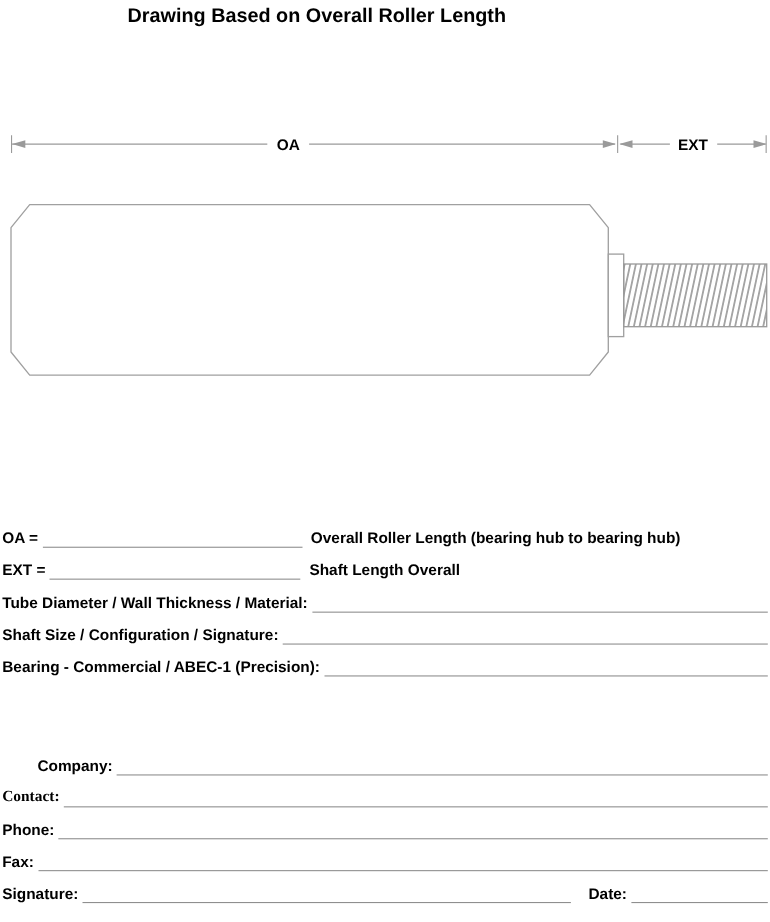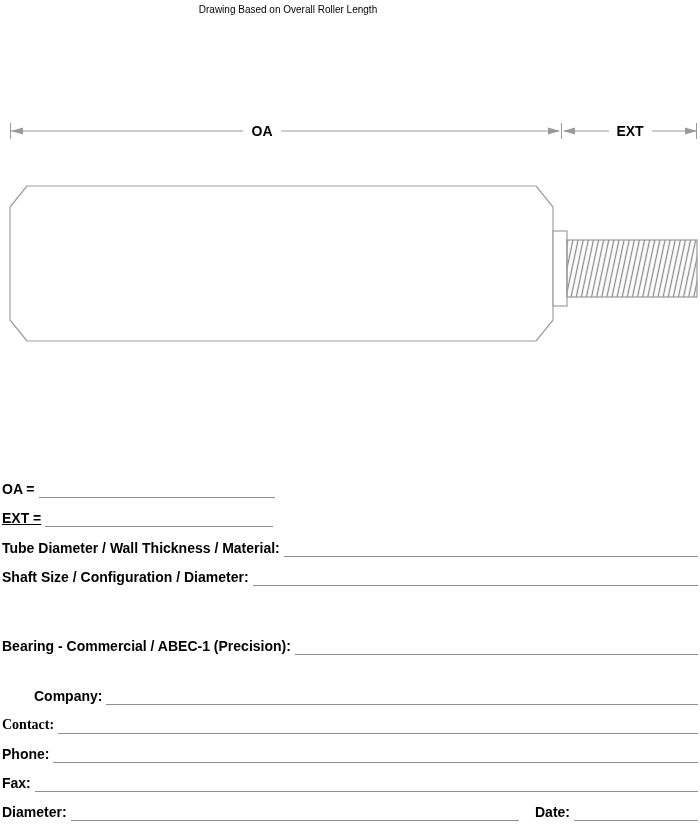--- a/index.html
+++ b/index.html
@@ -2,21 +2,21 @@
 <html><head>
 <meta charset="utf-8">
 <style>
   html,body{margin:0;padding:0;background:#ffffff;}
   body{
     width:700px;height:838px;position:relative;overflow:hidden;
     font-family:"Liberation Sans", sans-serif;color:#000;
   }
   .page-title{
     position:absolute;top:4px;left:0;width:576px;text-align:center;
-    font-size:10px;font-weight:normal;
+    font-size:18px;font-weight:bold;
   }
   .drawing{
     position:absolute;top:110px;left:0;width:700px;height:240px;
   }
   .row{
     position:absolute;left:2px;right:2px;height:20px;
     display:flex;align-items:flex-end;
     font-size:14px;font-weight:bold;line-height:18px;white-space:nowrap;
   }
   .row .lbl{flex:0 0 auto;margin-right:4px;}
@@ -25,24 +25,24 @@
     height:17px;flex:1 1 auto;min-width:0;padding:0 2px;
     font:inherit;outline:none;
   }
   .w-oa{flex:0 0 232px;}
   .w-ext{flex:0 0 224px;}
   .w-date{flex:0 0 120px;}
   .desc{flex:0 0 auto;margin-left:8px;}
   .date-lbl{flex:0 0 auto;margin-left:16px;margin-right:4px;}
   
   #row-oa{top:478px;}
-  #row-ext{top:507px;text-decoration:underline;}
+  #row-ext{top:507px;}
   #row-tube{top:537px;}
   #row-shaft{top:566px;}
-  #row-bearing{top:595px;margin-top:40px;}
+  #row-bearing{top:595px;}
   #row-company{top:685px;margin-left:32px;}
   #row-contact{top:714px;font-family:Liberation Serif, serif;}
   #row-phone{top:743px;}
   #row-fax{top:772px;}
   #row-signature{top:801px;}
   .dim-label{font-size:14px;font-weight:bold;fill:#000;}
 </style>
 </head>
 <body>
 
@@ -77,34 +77,36 @@
   <path d="M 27,76 L 536,76 L 553,97 L 553,210 L 536,231 L 27,231 L 10,210 L 10,97 Z" fill="#ffffff" stroke="#a0a0a0" stroke-width="1.2" stroke-linejoin="round"></path>
 
   <rect x="553" y="121" width="14" height="75" fill="#ffffff" stroke="#a0a0a0" stroke-width="1.2"></rect>
 
   <rect x="567" y="130" width="130" height="57" fill="url(#threads)" stroke="#9a9a9a" stroke-width="1.2"></rect>
 </svg>
 
 <div class="row" id="row-oa">
   <span class="lbl">OA =</span>
   <input class="blank w-oa" type="text" style="">
+  <span class="desc">Overall Roller Length (bearing hub to bearing hub)</span>
 </div>
 
 <div class="row" id="row-ext">
   <span class="lbl">EXT =</span>
   <input class="blank w-ext" type="text" style="">
+  <span class="desc">Shaft Length Overall</span>
 </div>
 
 <div class="row" id="row-tube">
   <span class="lbl">Tube Diameter / Wall Thickness / Material:</span>
   <input class="blank" type="text" style="">
 </div>
 
 <div class="row" id="row-shaft">
-  <span class="lbl">Shaft Size / Configuration / Diameter:</span>
+  <span class="lbl">Shaft Size / Configuration / Signature:</span>
   <input class="blank" type="text" style="">
 </div>
 
 <div class="row" id="row-bearing">
   <span class="lbl">Bearing - Commercial / ABEC-1 (Precision):</span>
   <input class="blank" type="text" style="">
 </div>
 
 <div class="row" id="row-company">
   <span class="lbl">Company:</span>
@@ -120,17 +122,17 @@
   <span class="lbl">Phone:</span>
   <input class="blank" type="text" style="">
 </div>
 
 <div class="row" id="row-fax">
   <span class="lbl">Fax:</span>
   <input class="blank" type="text" style="">
 </div>
 
 <div class="row" id="row-signature">
-  <span class="lbl">Diameter:</span>
+  <span class="lbl">Signature:</span>
   <input class="blank" type="text" style="">
   <span class="date-lbl">Date:</span>
   <input class="blank w-date" type="text" style="">
 </div>
 
 </body></html>

